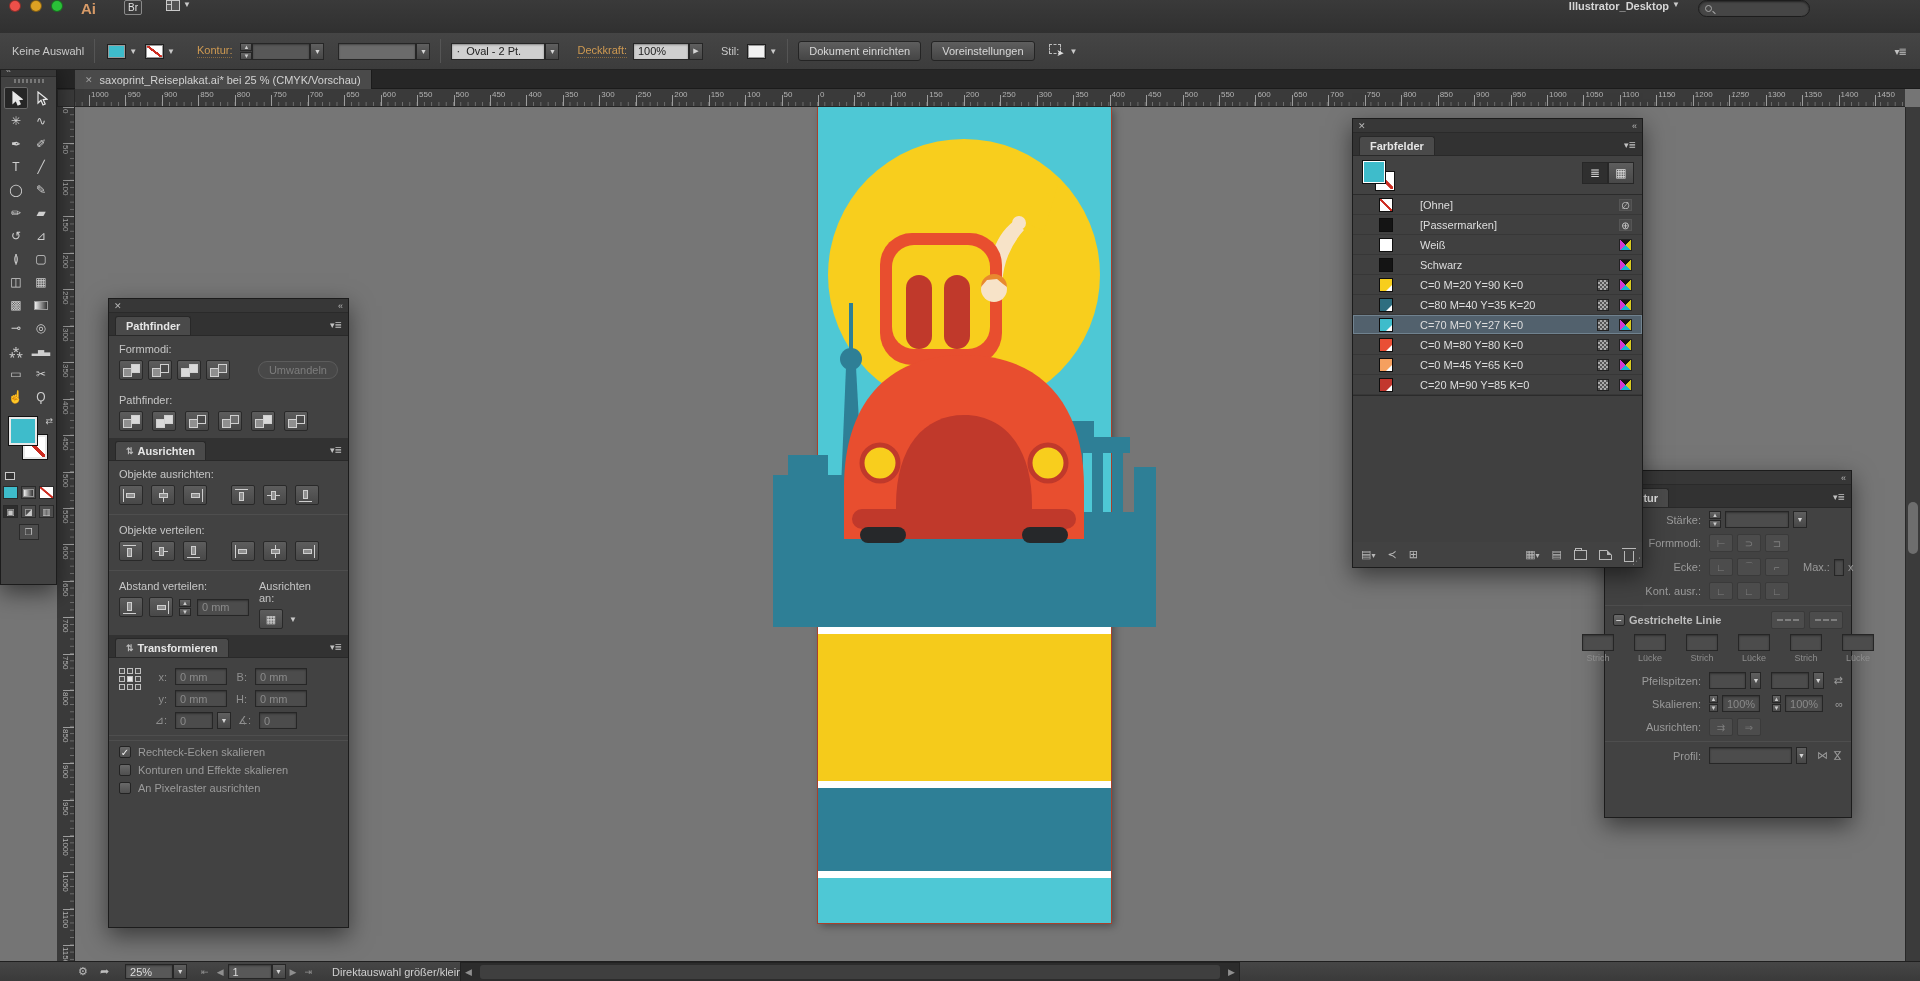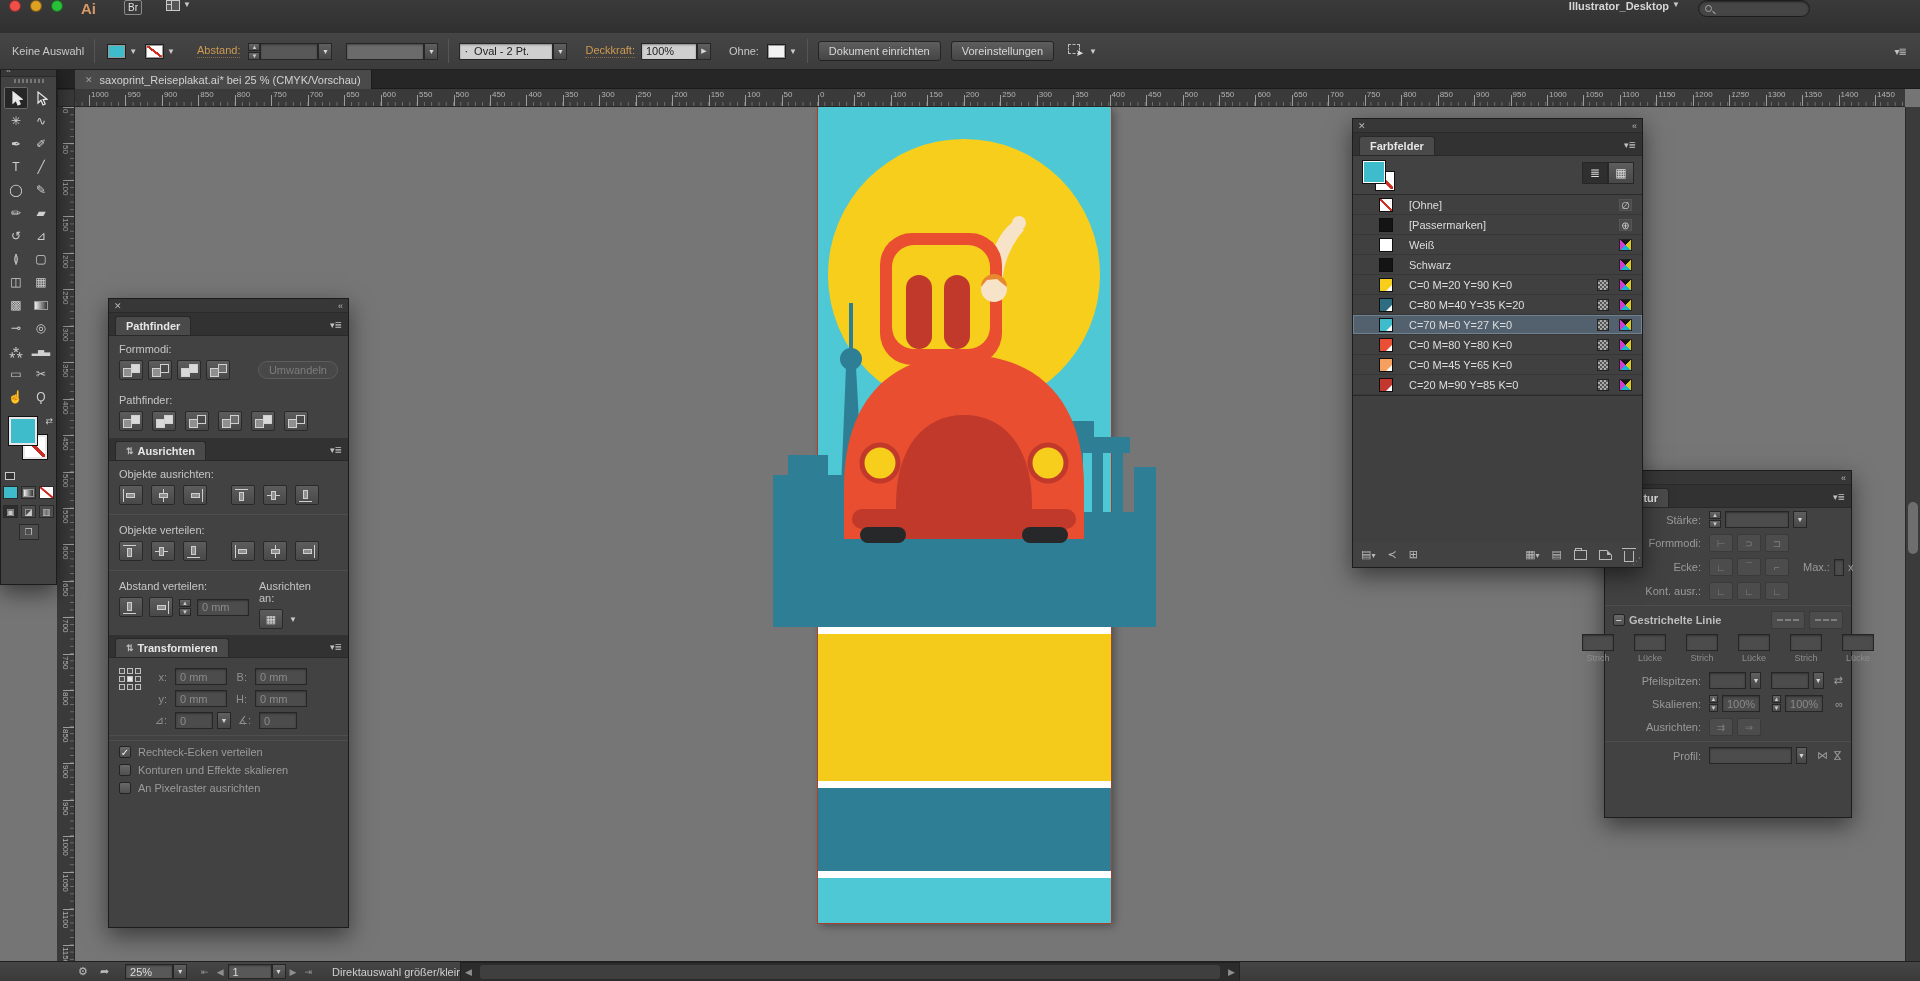--- a/index.html
+++ b/index.html
@@ -130,21 +130,21 @@
   .viewbtns{position:absolute;right:8px;top:6px;display:flex}
   .vbtn{width:26px;height:22px;border:1px solid #272727;background:linear-gradient(#5d5d5d,#484848);color:#ddd;
     display:flex;align-items:center;justify-content:center;font-size:12px}
   .vbtn.on{background:#2f2f2f}
   #swatch-list{border-top:1px solid #2b2b2b;border-bottom:1px solid #2b2b2b;background:#404040;flex:none}
   .swrow{height:20px;display:flex;align-items:center;padding:0 8px;border-bottom:1px solid #373737;color:#dedede}
   .swrow.sel{background:#52616d;box-shadow:inset 0 0 0 1px #70828f}
   .swchip{width:14px;height:14px;border:1px solid #0e0e0e;margin:0 8px 0 18px;position:relative;flex:none}
   .swchip.global::after{content:"";position:absolute;right:0;bottom:0;border-style:solid;border-width:0 0 6px 6px;border-color:transparent transparent #fff transparent}
   .swchip.noneK{background:linear-gradient(to top right,#fff 42%,#cc2b20 46%,#cc2b20 54%,#fff 58%)}
-  .swname{flex:1;margin-left:8px;white-space:nowrap;overflow:hidden}
+  .swname{flex:1;margin-left:19px;white-space:nowrap;overflow:hidden}
   .sw-grid{width:12px;height:12px;margin-right:10px;background:conic-gradient(#aaa 25%,#555 0 50%,#aaa 0 75%,#555 0);background-size:4px 4px;border:1px solid #222;flex:none}
   .sw-cmyk{width:13px;height:12px;margin-right:2px;border:1px solid #222;flex:none;
     background:conic-gradient(from 45deg,#d6c91f 0 25%,#17b3d3 0 50%,#d23bd2 0 75%,#161616 0)}
   .sw-endico{width:13px;height:12px;margin-right:2px;border:1px solid #555;color:#ccc;font-size:10px;line-height:11px;text-align:center;flex:none;background:#4a4a4a}
   #sw-empty{flex:1;background:#404040}
   #sw-toolbar{height:25px;display:flex;align-items:center;padding:0 8px;gap:12px;color:#b8b8b8;font-size:11px;position:relative}
   .cico{width:13px;height:10px;border:1px solid #b8b8b8;position:relative}
   .cico.folder::before{content:"";position:absolute;left:0;top:-3px;width:5px;height:2px;border:1px solid #b8b8b8;border-bottom:none}
   .cico.newsw::before{content:"";position:absolute;right:-1px;top:-1px;border-style:solid;border-width:0 5px 5px 0;border-color:transparent #424242 #b8b8b8 transparent}
   .trash{width:10px;height:11px;border:1px solid #b8b8b8;border-top:none;position:relative;margin-top:3px}
@@ -404,39 +404,39 @@
     </span>
   </div>
 
   <div id="control-bar" class="abs">
     <span style="margin-left:12px">Keine Auswahl</span>
     <span class="sep"></span>
     <span class="chip" style="background:var(--fill-proxy,#3ebccb);margin-left:2px"></span>
     <span class="mini-arrow">▼</span>
     <span class="chip none" style="margin-left:8px"></span>
     <span class="mini-arrow">▼</span>
-    <span class="link-label" style="margin-left:22px">Abstand:</span>
+    <span class="link-label" style="margin-left:22px">Kontur:</span>
     <span class="stp" style="margin-left:8px">
         <span>▲</span>
         <span>▼</span>
       </span>
     <span class="fld" style="width:58px"></span>
     <span class="darr">▼</span>
     <span class="fld" style="width:78px;margin-left:14px;background:#6b6b6b"></span>
     <span class="darr">▼</span>
     <span class="sep"></span>
     <span class="fld light" style="width:94px">
       <span style="margin-right:6px">·</span>
         <span>Oval - 2 Pt.</span>
     </span>
     <span class="darr">▼</span>
     <span class="link-label" style="margin-left:18px">Deckkraft:</span>
     <span class="fld light" style="width:56px;margin-left:6px">100%</span>
     <span class="darr">▶</span>
-    <span style="margin-left:18px">Ohne:</span>
+    <span style="margin-left:18px">Stil:</span>
     <span class="chip" style="background:#f2f2f2;margin-left:8px"></span>
     <span class="mini-arrow">▼</span>
     <span class="sep"></span>
     <span class="cbtn">Dokument einrichten</span>
     <span class="cbtn" style="margin-left:10px">Voreinstellungen</span>
     <span style="margin-left:14px;position:relative;width:18px;height:14px">
       <span class="abs" style="left:0;top:0;width:12px;height:10px;border:1px dashed #bdbdbd"></span>
       <span class="abs" style="left:8px;top:4px;color:#e0e0e0;font-size:9px">➤</span>
     </span>
     <span class="mini-arrow">▼</span>
@@ -755,21 +755,21 @@
           <span class="tf-lbl">∡:</span>
           <span class="fld dis" style="width:38px">0</span>
         </div>
       </div>
     </div>
     <div class="divider"></div>
     <div class="divider"></div>
     <div id="tf-checks">
         <div class="checkrow">
           <span class="cb">✓</span>
-          <span>Rechteck-Ecken verteilen</span>
+          <span>Rechteck-Ecken skalieren</span>
         </div>
         <div class="checkrow">
           <span class="cb off">✓</span>
           <span>Konturen und Effekte skalieren</span>
         </div>
         <div class="checkrow">
           <span class="cb off">✓</span>
           <span>An Pixelraster ausrichten</span>
         </div>
       </div>

